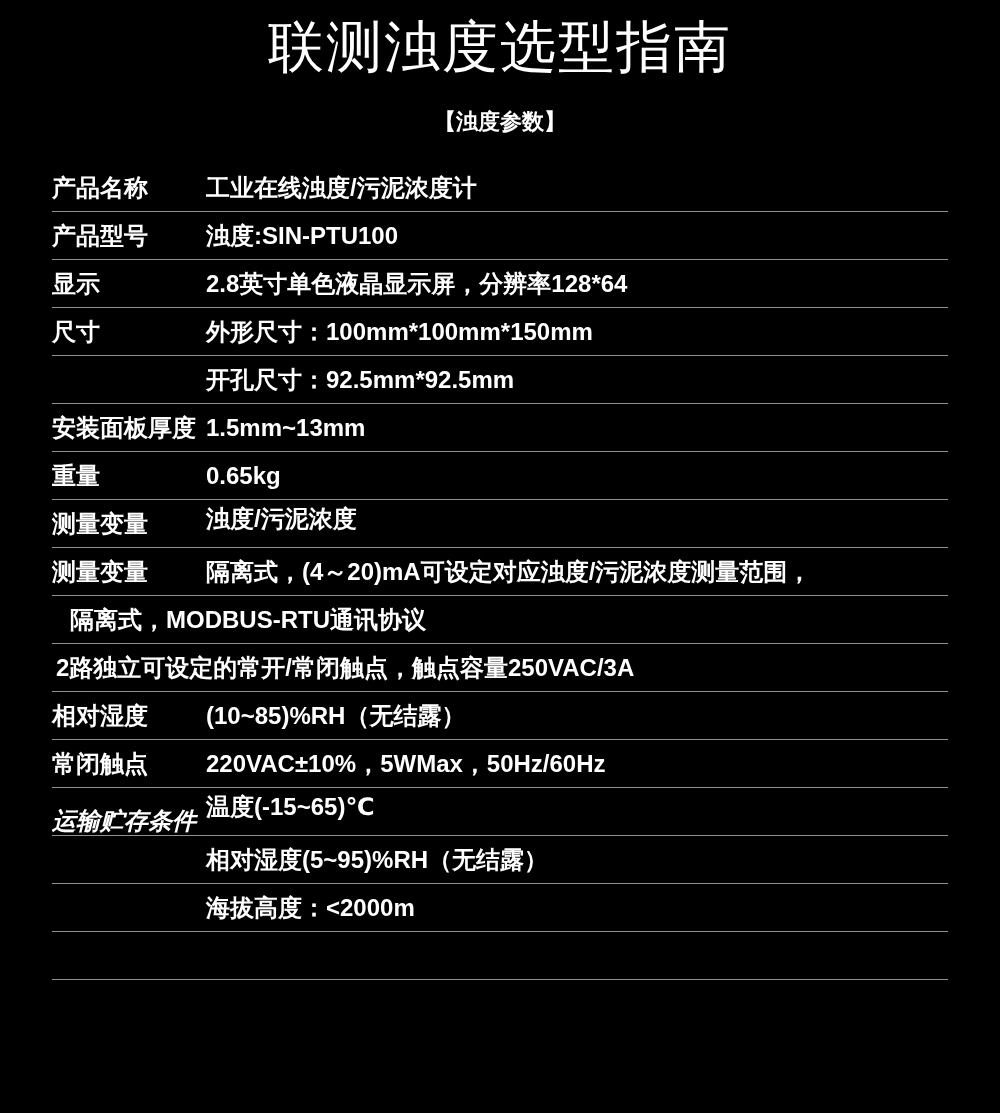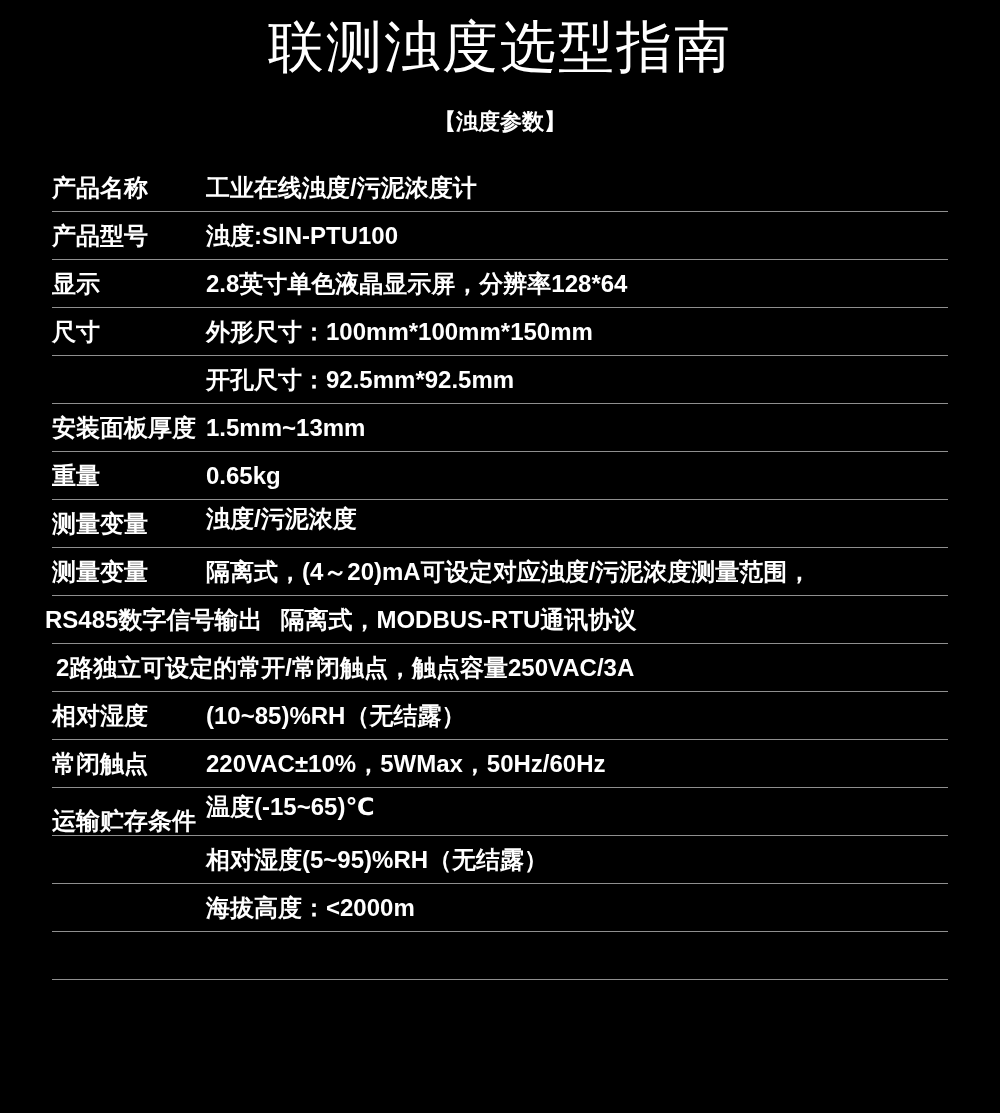--- a/index.html
+++ b/index.html
@@ -56,21 +56,21 @@
   
   .row.wide-label .label {
     flex: 0 0 auto;
     width: auto;
     margin-left: -7px;
   }
   .row.wide-label .value {
     margin-left: 18px;
   }
   
-  .label.shift-down { transform: translateY(9px); }
+  .label.shift-down { transform: translateY(9px); font-style: italic; }
   .value.shift-up   { transform: translateY(-5px); }
 </style>
 </head>
 <body>
 
 <div class="page">
   <h1 class="title">联测浊度选型指南</h1>
   <div class="subtitle">【浊度参数】</div>
 
   <div class="spec-table" id="spec-table">
@@ -114,21 +114,20 @@
       <div class="value shift-up">浊度/污泥浓度</div>
     </div>
 
     <div class="row">
       <div class="label">测量变量</div>
       <div class="value">隔离式，(4～20)mA可设定对应浊度/污泥浓度测量范围，</div>
     </div>
 
 
     <div class="row wide-label">
-      <div class="label">RS485数字信号输出</div>
       <div class="value">隔离式，MODBUS-RTU通讯协议</div>
     </div>
 
     <div class="row">
       <div class="value">2路独立可设定的常开/常闭触点，触点容量250VAC/3A</div>
     </div>
 
     <div class="row">
       <div class="label">相对湿度</div>
       <div class="value">(10~85)%RH（无结露）</div>

